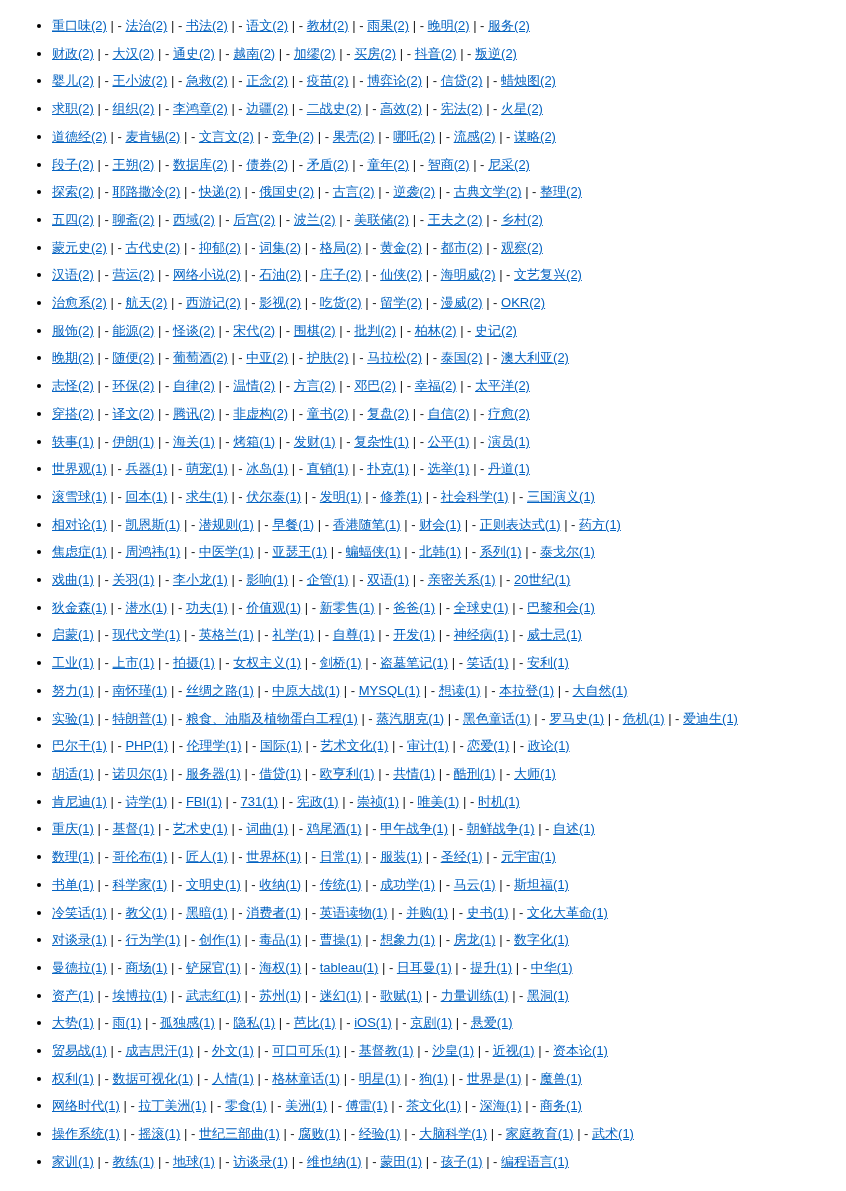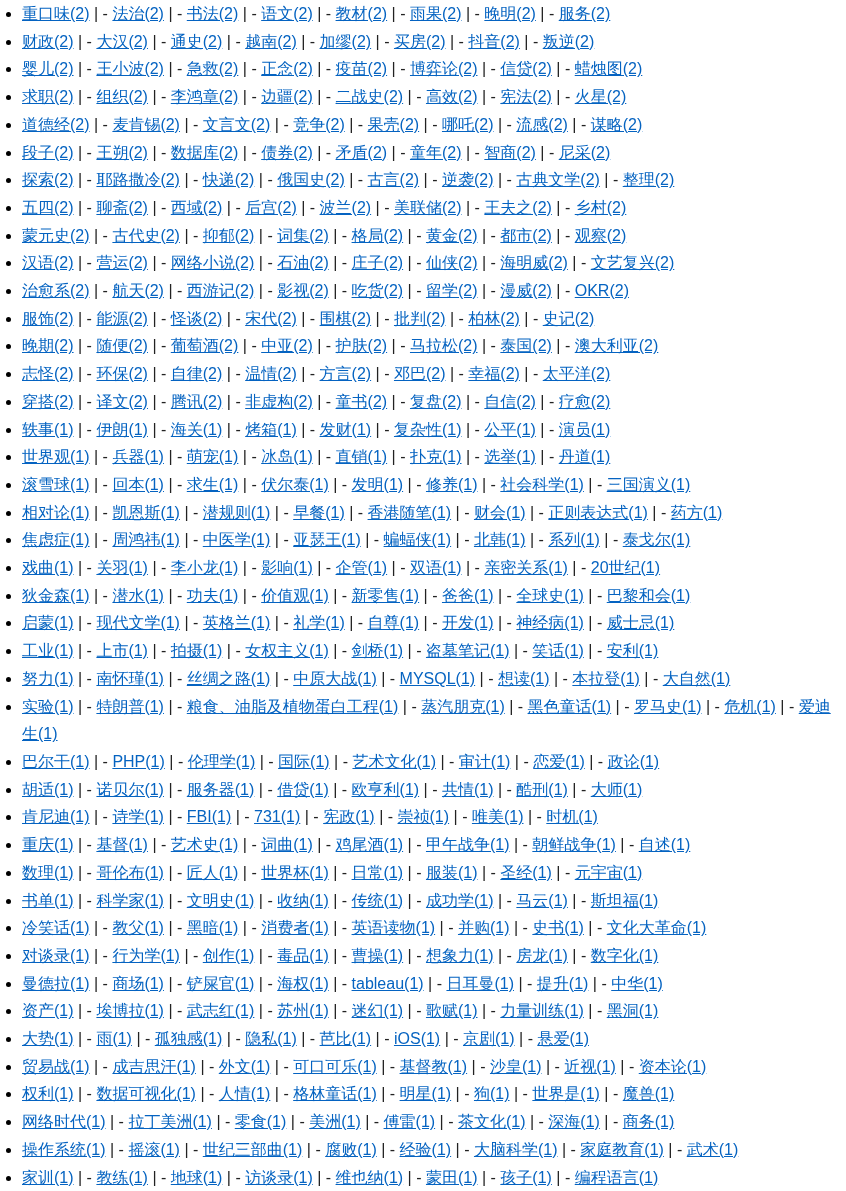--- a/index.html
+++ b/index.html
@@ -7,24 +7,24 @@
     padding: 0;
     background: #ffffff;
     font-family: "Liberation Sans", "DejaVu Sans", sans-serif;
   }
   body {
     width: 846px;
     height: 1191px;
     overflow: hidden;
   }
   ul.tag-list {
-    margin: 0;
-    padding: 0 2px 0 22px;
+    margin: 12px;
+    padding: 0 2px 0 40px;
     list-style: disc outside;
-    font-size: 16px;
+    font-size: 13px;
     color: #222222;
   }
   ul.tag-list li {
     line-height: 27.7px;
   }
   ul.tag-list li::marker {
     color: #000000;
   }
   a.tag {
     color: #0563C1;

